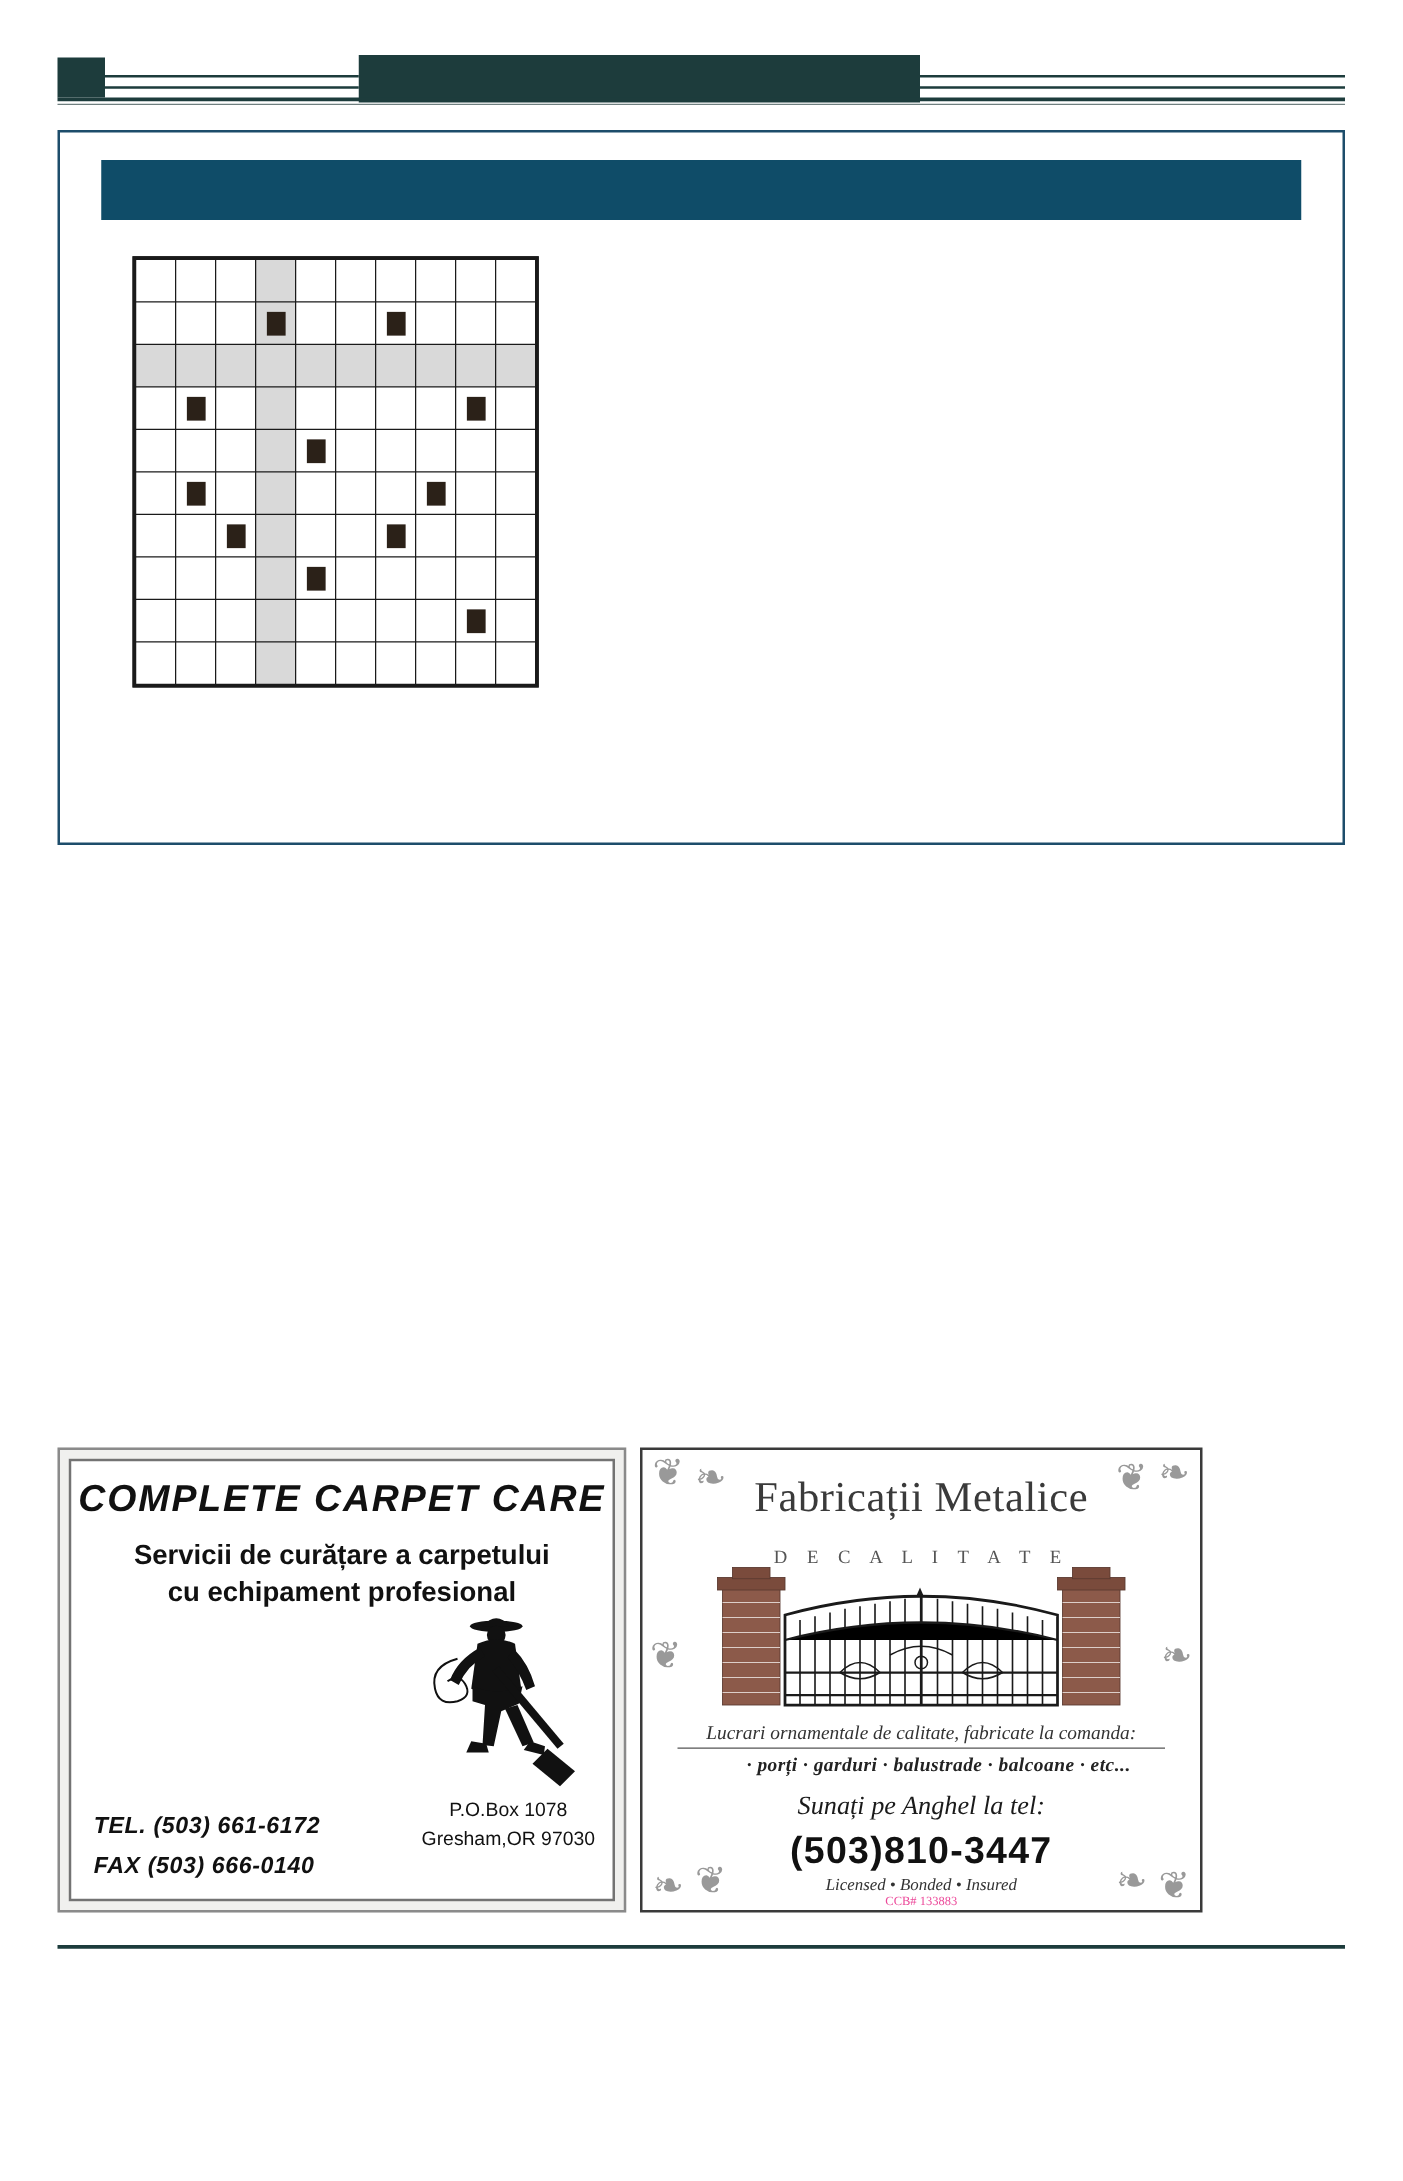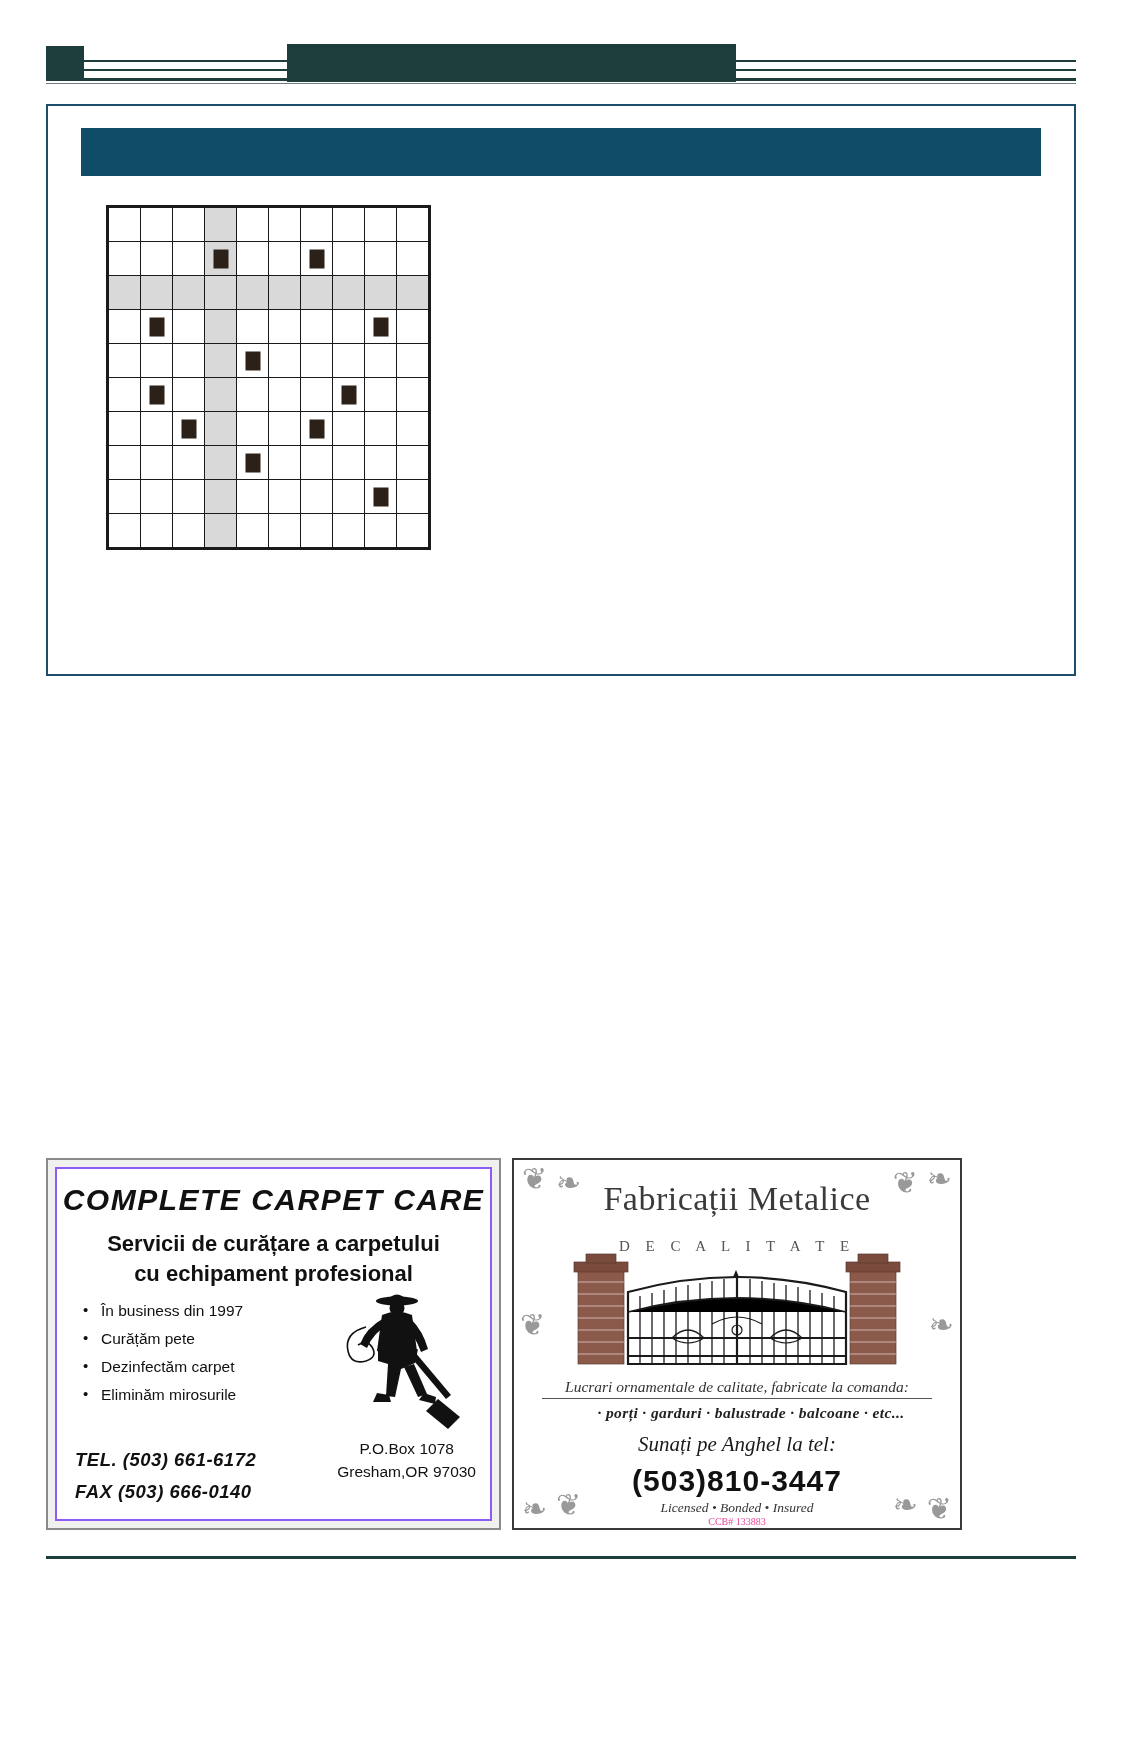--- a/index.html
+++ b/index.html
@@ -154,21 +154,21 @@
     width: 455px;
     height: 372px;
     border: 2px solid #8a8a8a;
     background: #f0f0ee;
     box-sizing: border-box;
     padding: 7px;
   }
   .ad-left-inner {
     width: 100%;
     height: 100%;
-    border: 2px solid #8b5cf6;
+    border: 2px solid #737373;
     background: #ffffff;
     box-sizing: border-box;
     position: relative;
     overflow: hidden;
   }
   .cc-title {
     text-align: center;
     font-size: 30px;
     font-weight: bold;
     font-style: italic;
@@ -520,26 +520,20 @@
 <div class="ad-left">
   <div class="ad-left-inner">
 
     <div class="cc-title">COMPLETE CARPET CARE</div>
 
     <div class="cc-sub">
       <div>Servicii de curățare a carpetului</div>
       <div>cu echipament profesional</div>
     </div>
 
-    <ul class="cc-list">
-      <li>În business din 1997</li>
-      <li>Curățăm pete</li>
-      <li>Dezinfectăm carpet</li>
-      <li>Eliminăm mirosurile</li>
-    </ul>
 
     <div class="cc-figure">
       <svg viewBox="0 0 190 150" width="190" height="150" aria-hidden="true">
         <g fill="#111">
 
           <ellipse cx="119" cy="20" rx="21" ry="4.5"></ellipse>
           <path d="M108 20 q11 -13 22 0 z"></path>
 
           <circle cx="119" cy="27" r="7.5"></circle>
 

